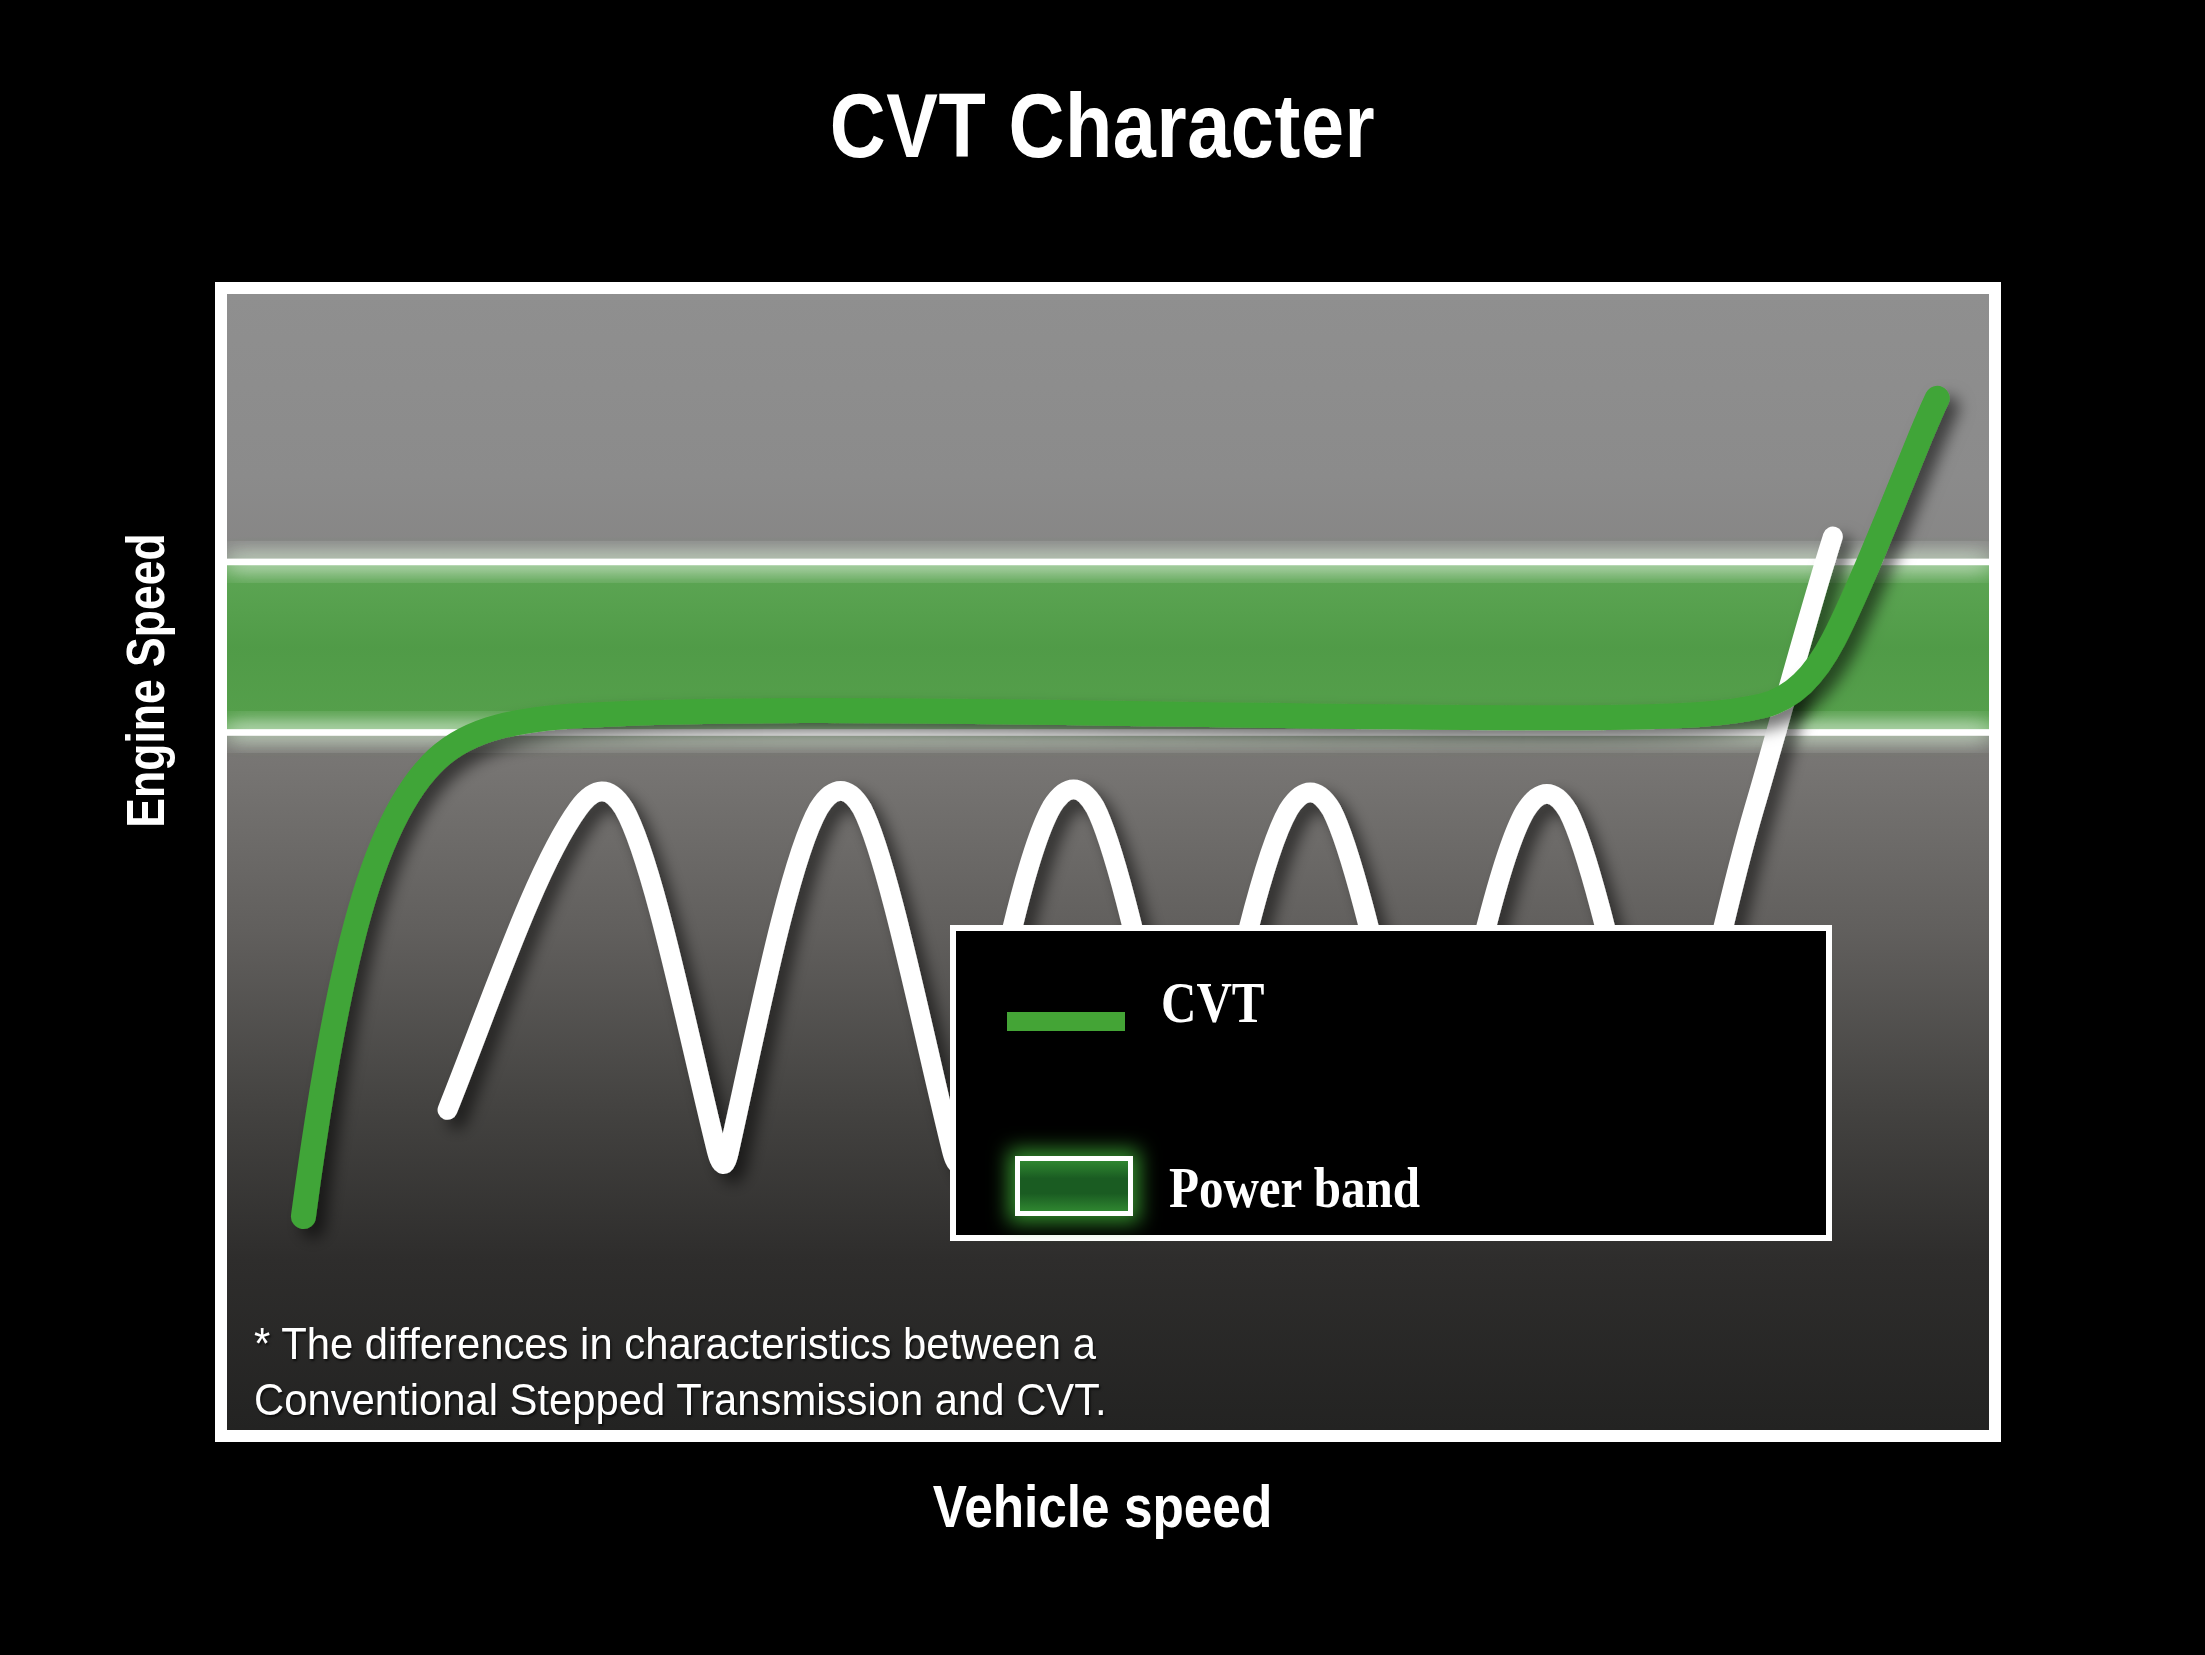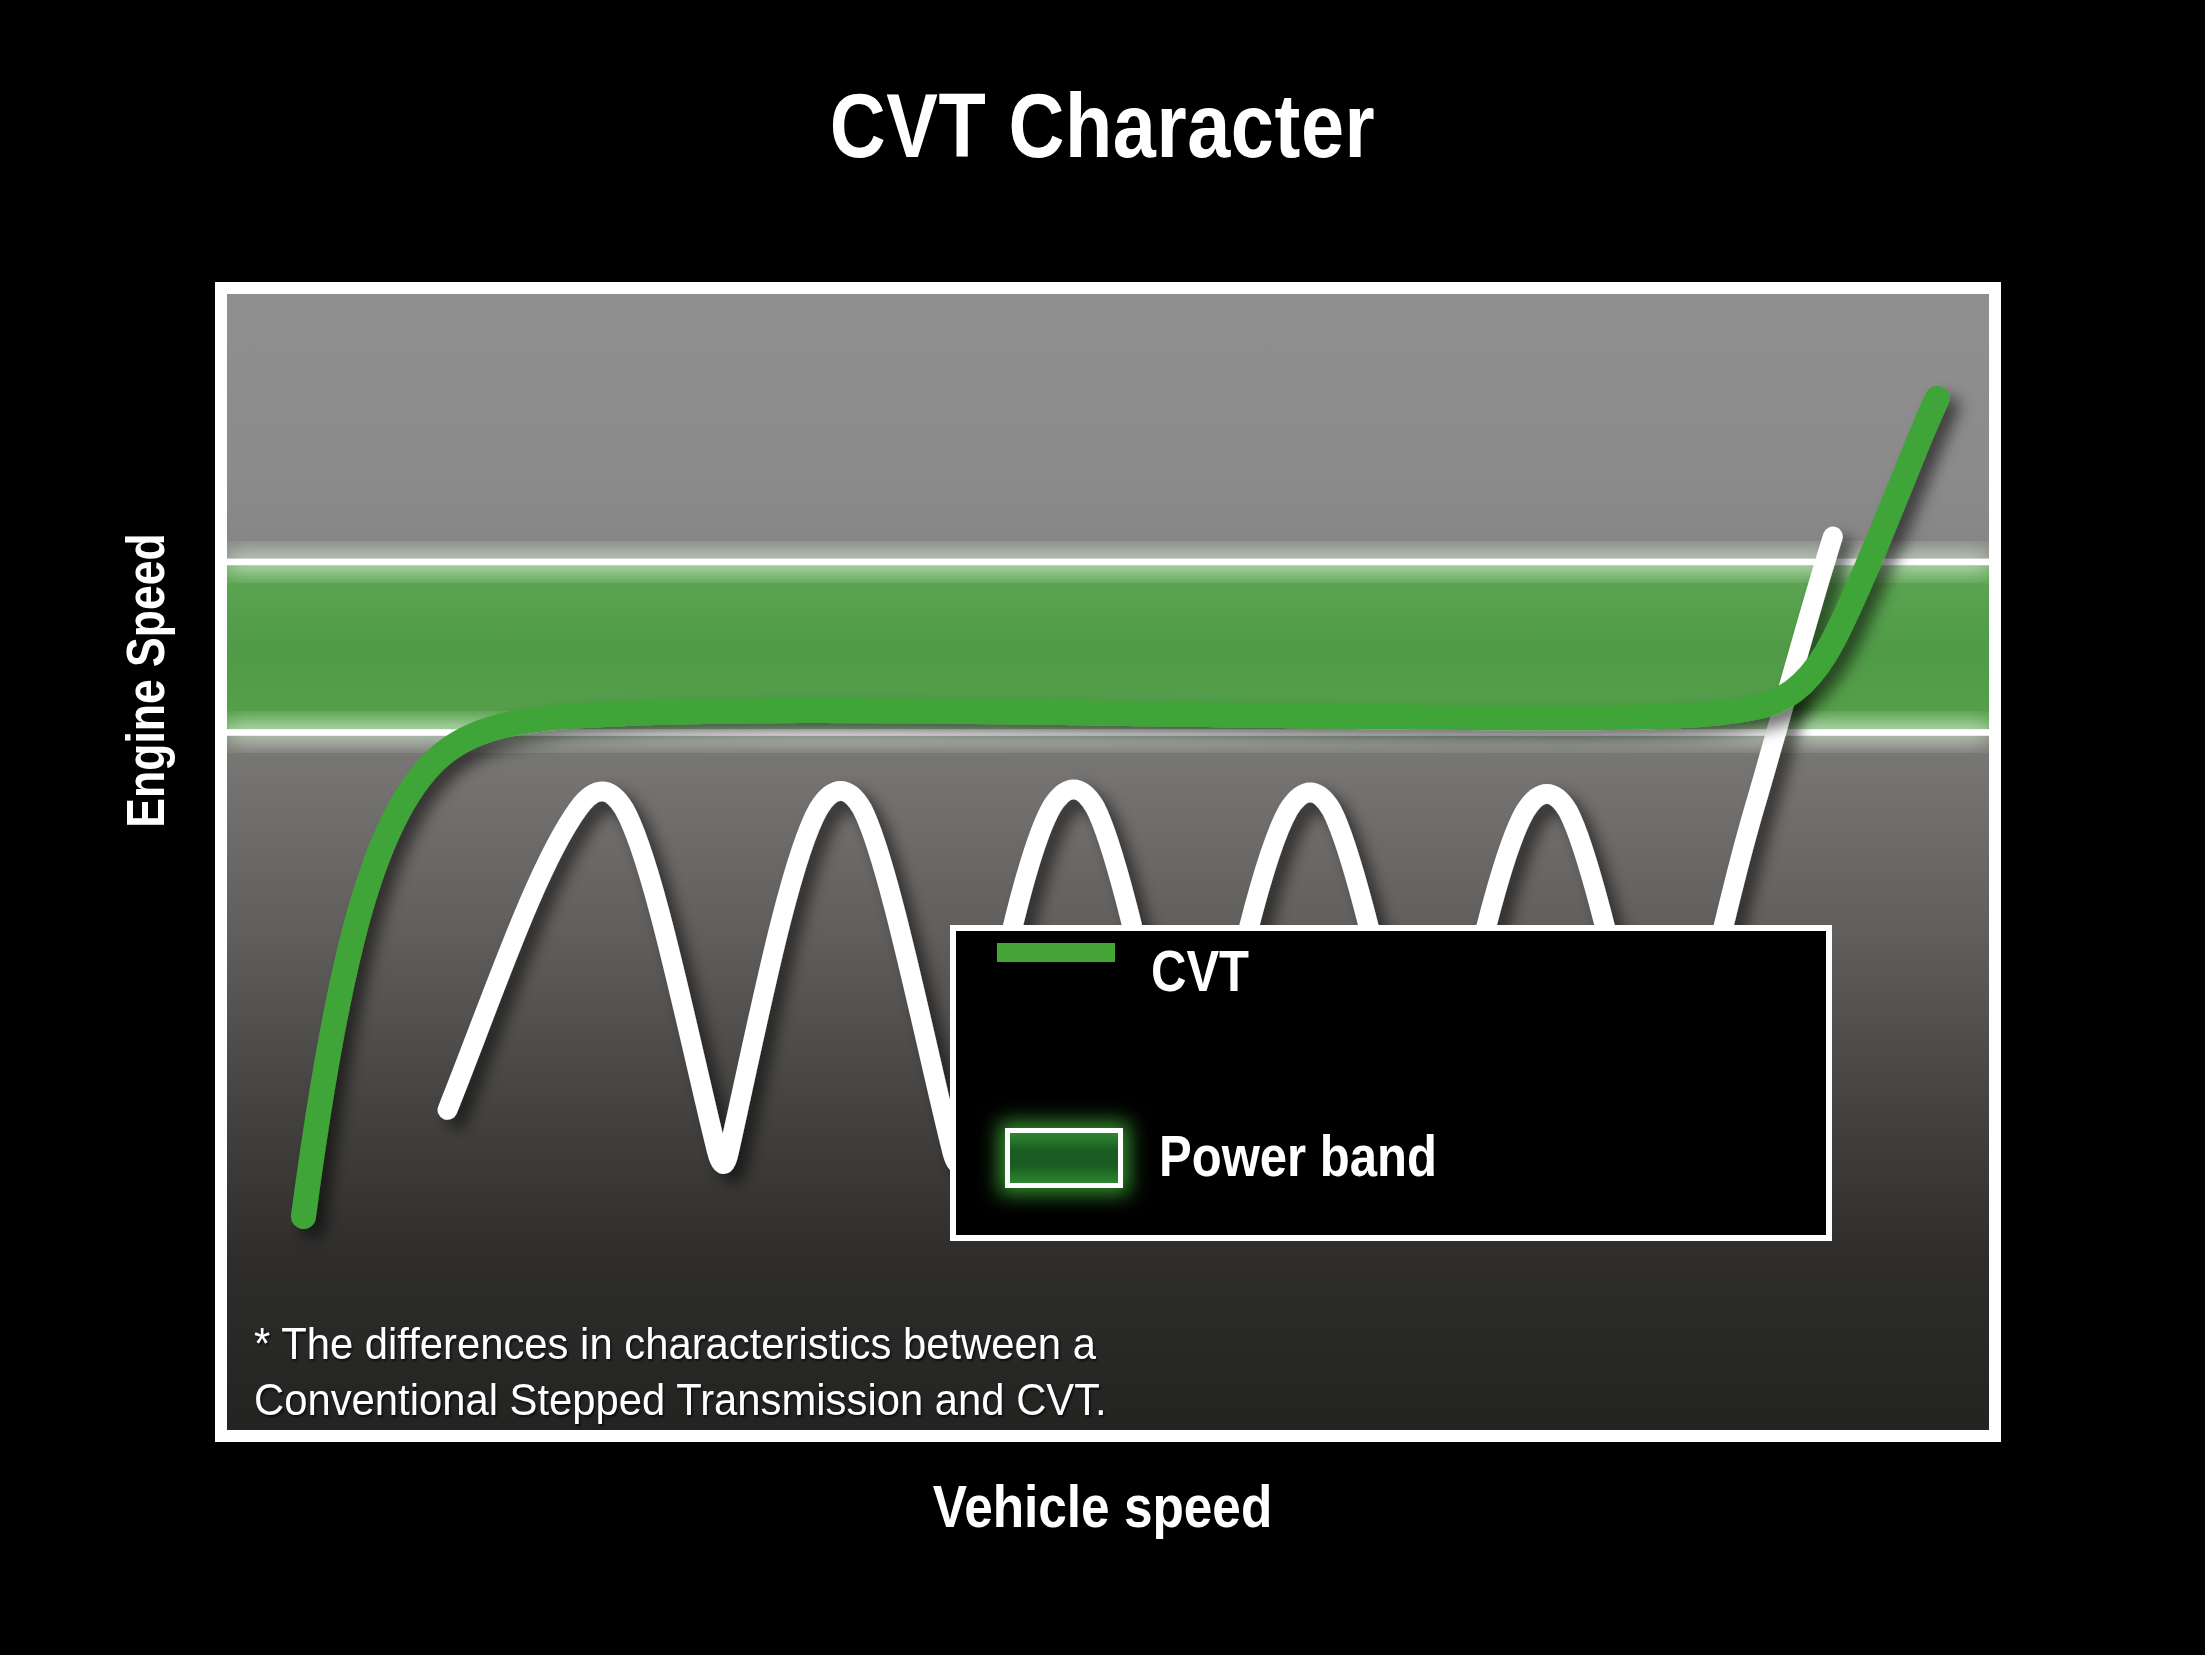--- a/index.html
+++ b/index.html
@@ -105,25 +105,26 @@
     left: 950px;
     top: 925px;
     width: 882px;
     height: 316px;
     background: #000000;
     border: 6.6px solid #ffffff;
     box-sizing: border-box;
   }
   .legend-row {
     position: absolute;
-    left: 4px;
+    left: 14px;
     width: 100%;
     height: 88px;
     display: flex;
-    align-items: flex-start;
+    align-items: flex-end;
+    font-family: Liberation Serif, serif;
   }
   #legend-row-cvt        { top: 11.8px; }
   #legend-row-stepped    { top: 103px; }
   #legend-row-powerband  { top: 197px; padding-left: 8px; }
 
   .legend-swatch-cell {
     width: 191px;
     display: flex;
     justify-content: center;
     align-items: center;

